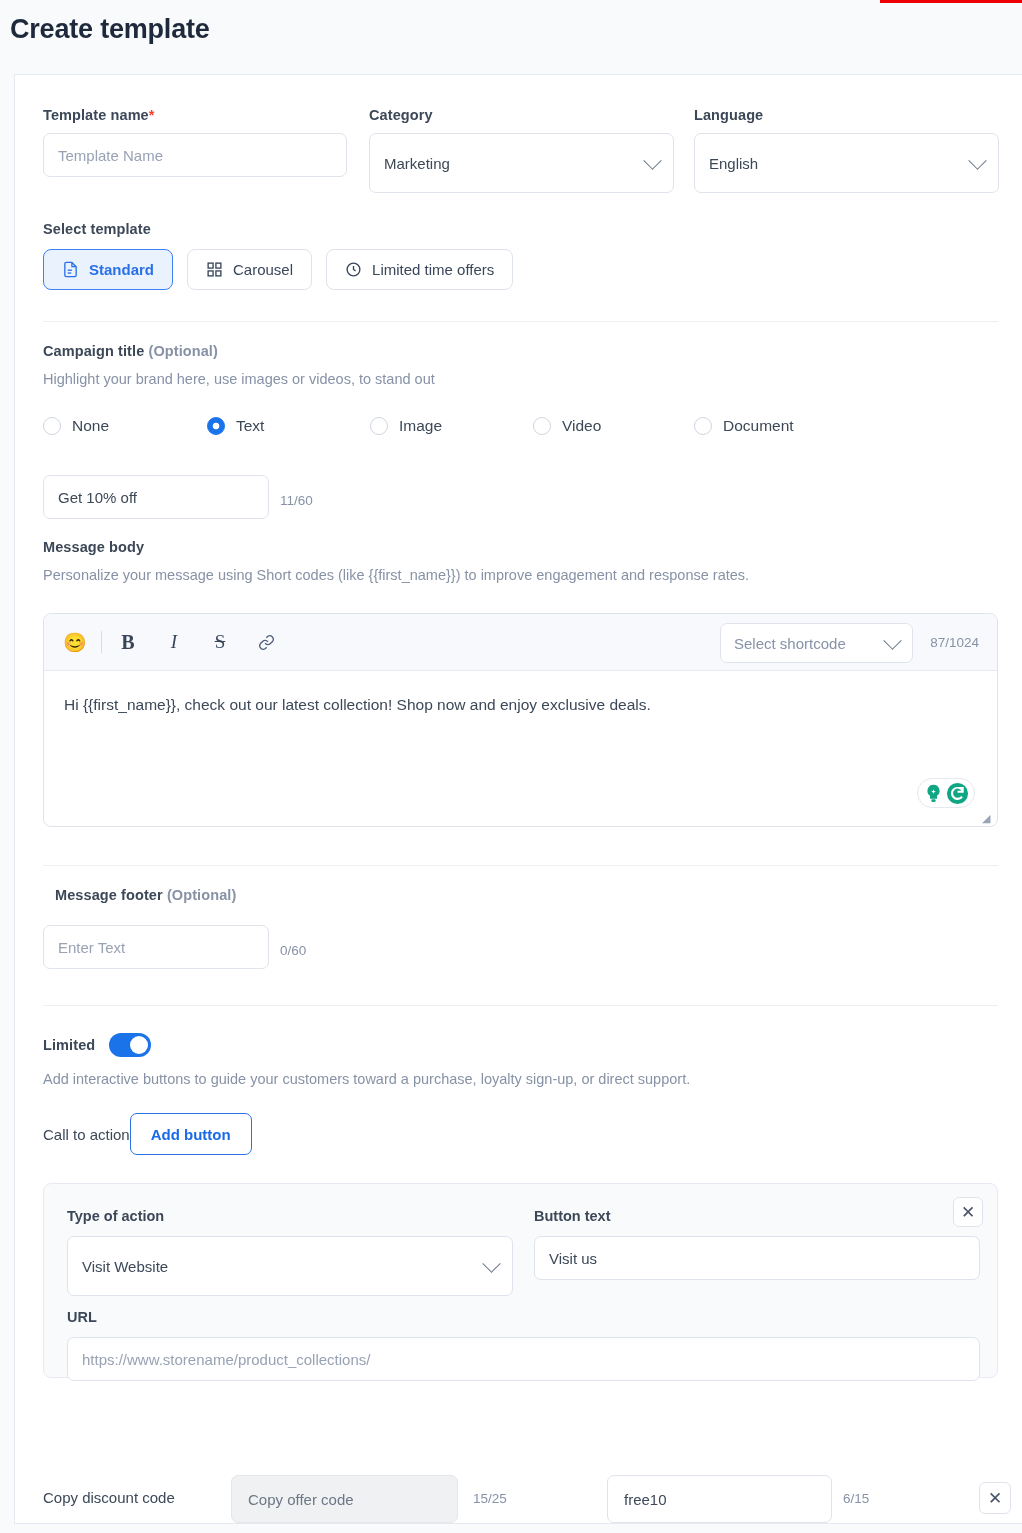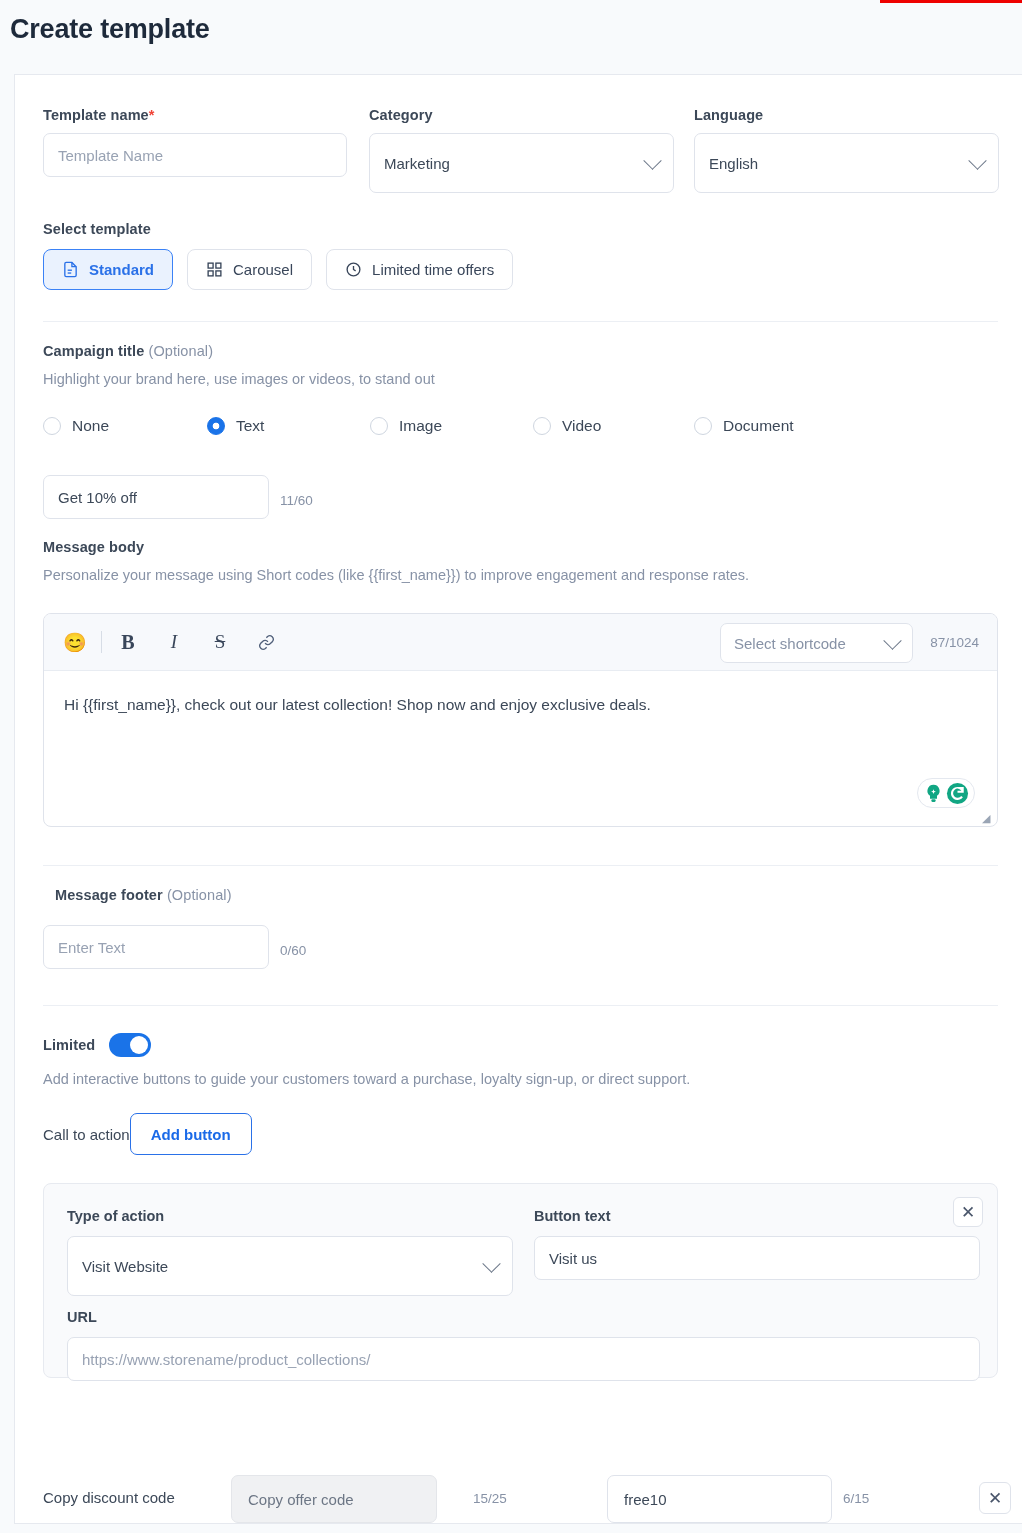--- a/index.html
+++ b/index.html
@@ -49,21 +49,21 @@
   }
 
   
   .fld-label {
     font-size: 14.5px;
     color: #3c4858;
     font-weight: 600;
     letter-spacing: 0.1px;
   }
   .fld-label .req { color: #f04438; font-weight: 600; }
-  .fld-label .opt { color: #8792a6; font-weight: 400; }
+  .fld-label .opt { color: #8792a6; font-weight: 700; }
 
   .input-box {
     border: 1px solid #dfe3eb;
     border-radius: 7px;
     background: #fff;
     height: 44px;
     display: flex;
     align-items: center;
     padding: 0 14px;
     font-size: 15px;
@@ -273,21 +273,21 @@
     width: 30px; height: 30px;
     border: 1px solid #dfe3eb; border-radius: 6px; background: #fff;
     display: flex; align-items: center; justify-content: center;
     color: #4a566b; font-size: 17px;
   }
 
   
   .disc-row { position: absolute; top: 1400px; left: 28px; width: 955px; height: 48px; }
   .disc-label { position: absolute; top: 14px; left: 0; font-size: 15px; color: #3c4858; }
   .disc-box {
-    position: absolute; top: 0; left: 188px; width: 206px; height: 48px;
+    position: absolute; top: 0; left: 188px; width: 227px; height: 48px;
     background: #f0f1f3; border: 1px solid #e4e6ea; border-radius: 7px;
     display: flex; align-items: center; padding: 0 16px;
     font-size: 15px; color: #6c7685;
   }
   .disc-c1 { position: absolute; top: 16px; left: 430px; }
   .disc-code {
     position: absolute; top: 0; left: 564px; width: 225px; height: 48px;
     background: #fff; border: 1px solid #dfe3eb; border-radius: 7px;
     display: flex; align-items: center; padding: 0 16px;
     font-size: 15px; color: #3c4858;

